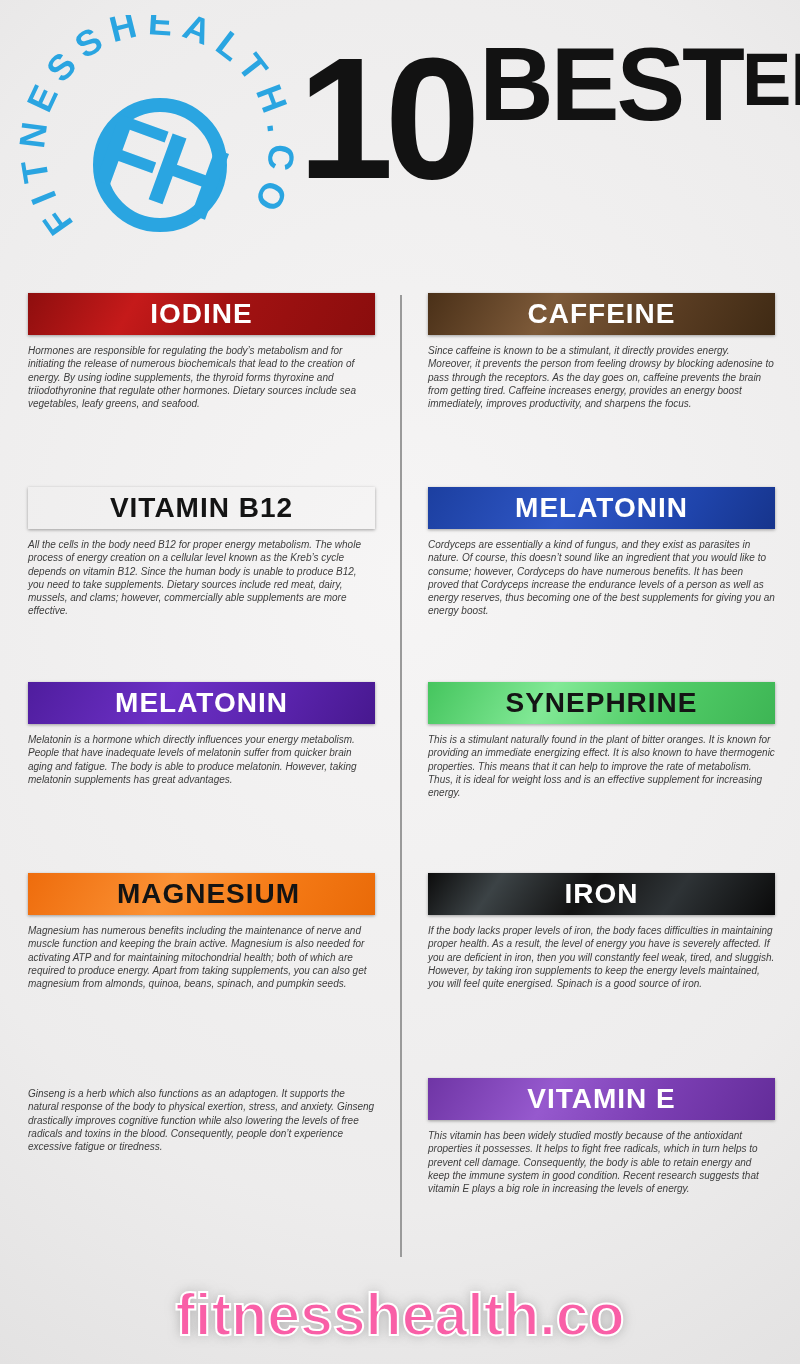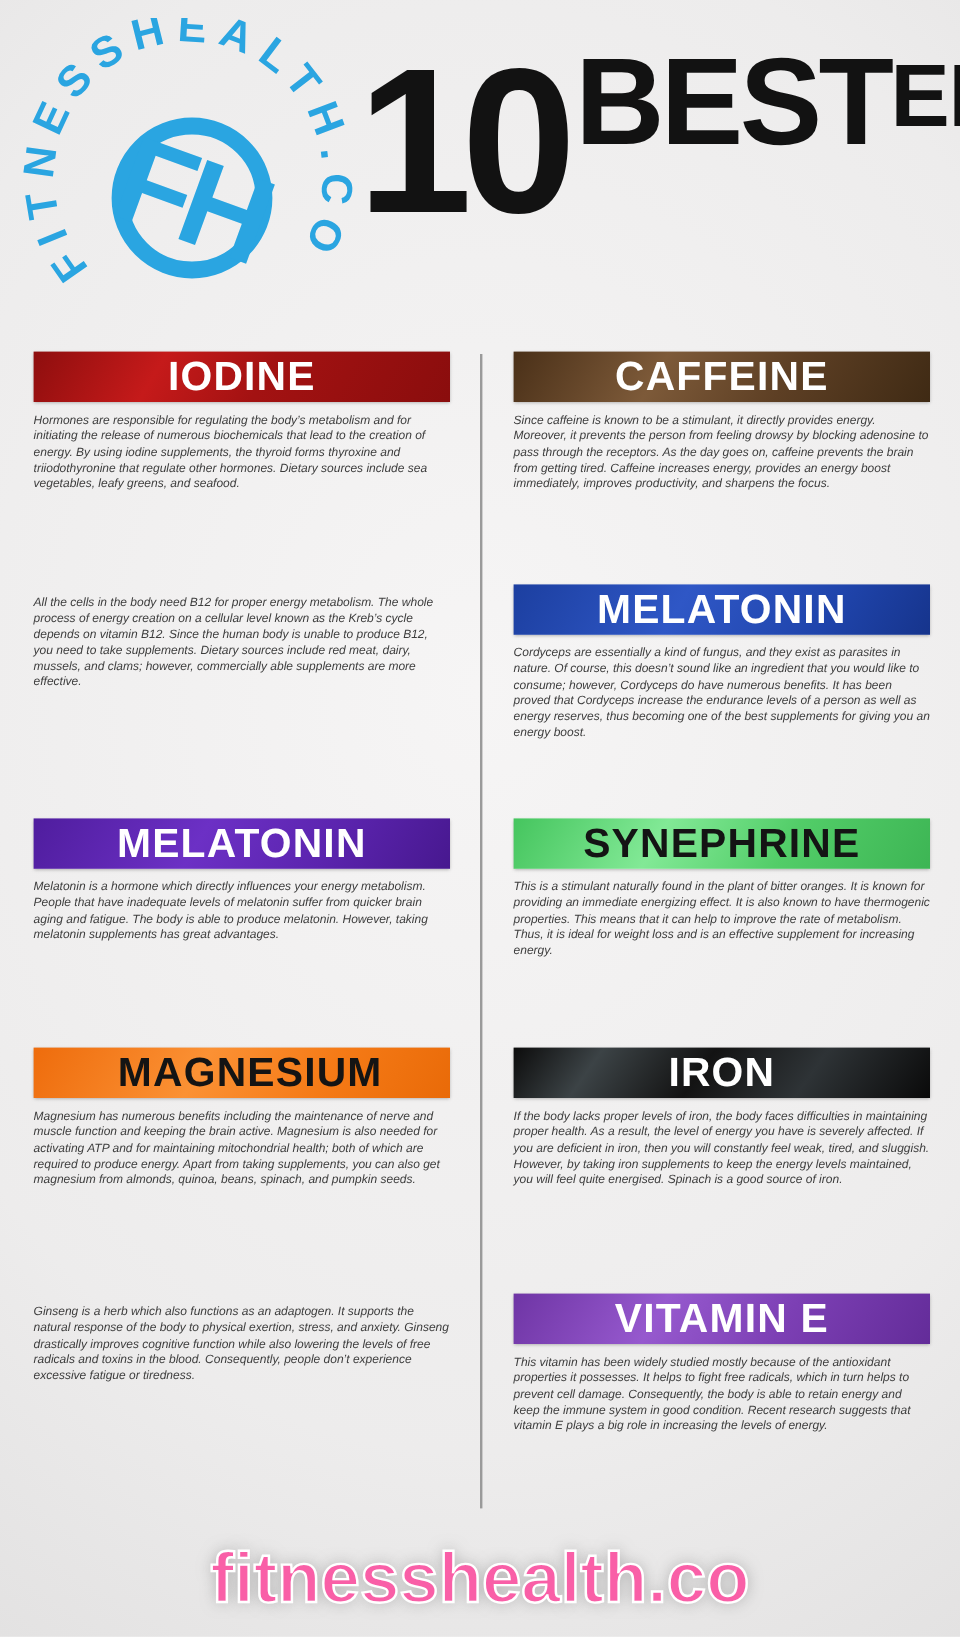--- a/index.html
+++ b/index.html
@@ -25,21 +25,21 @@
   .divider { position:absolute; left:400px; top:295px; width:2px; height:962px; background:#9a9a9a; }
   .col { position:absolute; top:293px; width:347px; height:975px; }
   .col-left  { left:28px; }
   .col-right { left:428px; }
   .card { position:absolute; width:347px; left:0; }
   .row1 { top:0; } .row2 { top:194px; } .row3 { top:389px; } .row4 { top:580px; } .row5 { top:785px; }
   .card-header {
     height:42px; display:flex; align-items:center; justify-content:center;
     box-shadow:0 1px 3px rgba(0,0,0,0.35);
   }
-  .card-title { font-size:34px; font-weight:800; letter-spacing:1px; line-height:1; white-space:nowrap; }
+  .card-title { font-size:28px; font-weight:800; letter-spacing:1px; line-height:1; white-space:nowrap; }
   .card-body  { margin-top:9px; font-size:10px; line-height:1.33; color:#3d3d3d;font-style:italic; }
   
   .footer { position:absolute; left:0; right:0; top:1281px; text-align:center; }
   .footer-text {
     display:inline-block; font-size:59px; font-weight:800; letter-spacing:0;
     -webkit-text-stroke:2px #ffffff;
     text-shadow:0 0 12px rgba(125,125,125,0.6);
   }
 </style>
 </head>
@@ -73,20 +73,23 @@
   <div class="col col-left">
 
     <div class="card row1">
       <div class="card-header" style="background: linear-gradient(120deg, rgb(142, 14, 14) 0%, rgb(197, 26, 26) 30%, rgb(163, 18, 18) 55%, rgb(138, 13, 13) 100%);">
         <div class="card-title" style="color: rgb(255, 255, 255);">IODINE</div>
       </div>
       <div class="card-body">Hormones are responsible for regulating the body’s metabolism and for initiating the release of numerous biochemicals that lead to the creation of energy. By using iodine supplements, the thyroid forms thyroxine and triiodothyronine that regulate other hormones. Dietary sources include sea vegetables, leafy greens, and seafood.</div>
     </div>
 
     <div class="card row2">
+      <div class="card-header">
+        <div class="card-title" style="color: rgb(20, 20, 20);">VITAMIN B12</div>
+      </div>
       <div class="card-body">All the cells in the body need B12 for proper energy metabolism. The whole process of energy creation on a cellular level known as the Kreb’s cycle depends on vitamin B12. Since the human body is unable to produce B12, you need to take supplements. Dietary sources include red meat, dairy, mussels, and clams; however, commercially able supplements are more effective.</div>
     </div>
 
     <div class="card row3">
       <div class="card-header" style="background: linear-gradient(120deg, rgb(79, 29, 158) 0%, rgb(108, 48, 197) 40%, rgb(91, 36, 174) 70%, rgb(71, 24, 143) 100%);">
         <div class="card-title" style="color: rgb(255, 255, 255);">MELATONIN</div>
       </div>
       <div class="card-body">Melatonin is a hormone which directly influences your energy metabolism. People that have inadequate levels of melatonin suffer from quicker brain aging and fatigue. The body is able to produce melatonin. However, taking melatonin supplements has great advantages.</div>
     </div>
 

